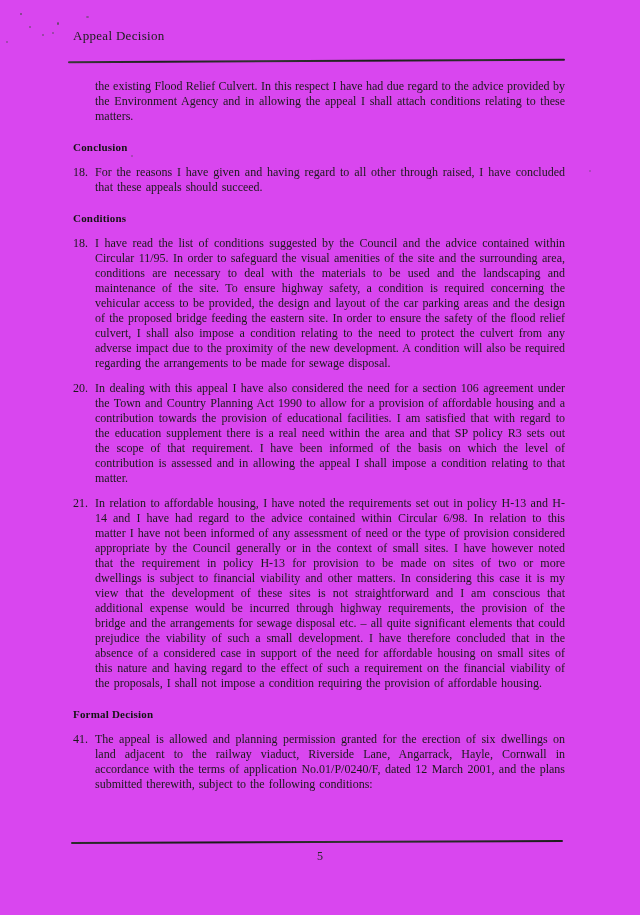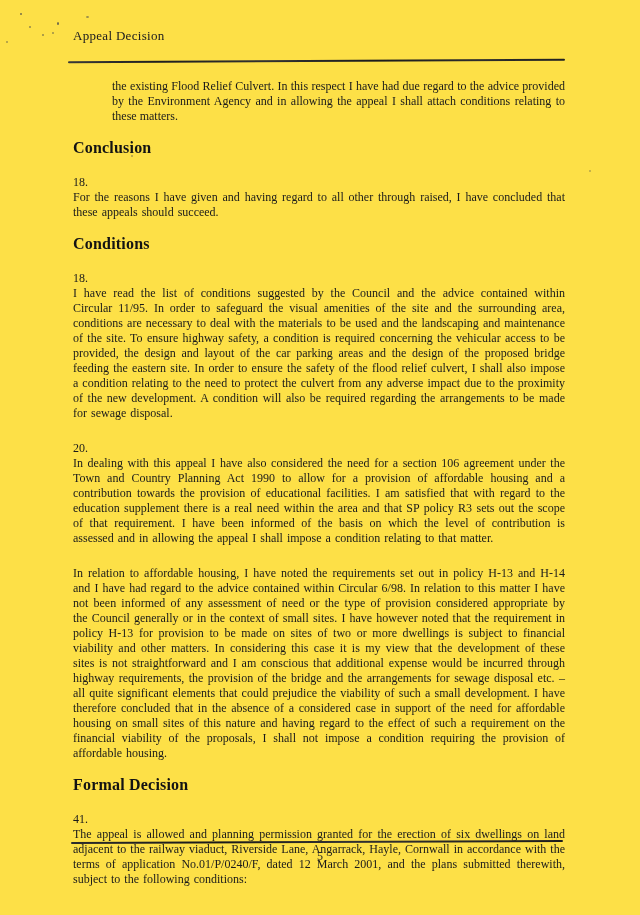--- a/index.html
+++ b/index.html
@@ -7,21 +7,21 @@
   body {
     background: #ffffff;
     font-family: "Liberation Serif", "DejaVu Serif", serif;
     color: #1d1d1d;
     position: relative;
     overflow: hidden;
   }
   .page {
     position: absolute;
     inset: 0;
-    background: #fde047;
+    background: #d946ef;
     padding-left: 35px;
   }
   .scan-layer {
     position: absolute;
     inset: 0;
     filter: blur(0.22px) contrast(1.03);
   }
   
   .header-title {
     position: absolute;
@@ -44,36 +44,35 @@
   
   .content {
     position: absolute;
     left: 73px;
     top: 79px;
     width: 492px;
     font-size: 12px;
     line-height: 15px;
   }
   .cont-para {
-    margin-left: 39px;
+    margin-left: 22px;
     text-align: justify;
     text-align-last: left;
   }
   .section-heading {
-    font-size: 16px;
+    font-size: 11px;
     font-weight: bold;
     color: #161616;
     margin-top: 16px;
     margin-bottom: 2px;
     letter-spacing: 0.2px;
   }
   .para {
     display: flex;
-    margin-top: 20px;
-    flex-direction: column;
+    margin-top: 10px;
   }
   .para-num {
     width: 22px;
     flex-shrink: 0;
   }
   .para-text {
     flex: 1;
     text-align: justify;
     text-align-last: left;
     word-spacing: 1px;
@@ -154,20 +153,21 @@
         <span class="para-num">18.</span>
         <span class="para-text">I have read the list of conditions suggested by the Council and the advice contained within Circular 11/95.  In order to safeguard the visual amenities of the site and the surrounding area, conditions are necessary to deal with the materials to be used and the landscaping and maintenance of the site.  To ensure highway safety, a condition is required concerning the vehicular access to be provided, the design and layout of the car parking areas and the design of the proposed bridge feeding the eastern site.  In order to ensure the safety of the flood relief culvert, I shall also impose a condition relating to the need to protect the culvert from any adverse impact due to the proximity of the new development.  A condition will also be required regarding the arrangements to be made for sewage disposal.</span>
       </div>
 
       <div class="para">
         <span class="para-num">20.</span>
         <span class="para-text">In dealing with this appeal I have also considered the need for a section 106 agreement under the Town and Country Planning Act 1990 to allow for a provision of affordable housing and a contribution towards the provision of educational facilities.  I am satisfied that with regard to the education supplement there is a real need within the area and that SP policy R3 sets out the scope of that requirement.  I have been informed of the basis on which the level of contribution is assessed and in allowing the appeal I shall impose a condition relating to that matter.</span>
       </div>
 
       <div class="para">
+        <span class="para-num">21.</span>
         <span class="para-text">In relation to affordable housing, I have noted the requirements set out in policy H-13 and H-14 and I have had regard to the advice contained within Circular 6/98.  In relation to this matter I have not been informed of any assessment of need or the type of provision considered appropriate by the Council generally or in the context of small sites.  I have however noted that the requirement in policy H-13 for provision to be made on sites of two or more dwellings is subject to financial viability and other matters.  In considering this case it is my view that the development of these sites is not straightforward and I am conscious that additional expense would be incurred through highway requirements, the provision of the bridge and the arrangements for sewage disposal etc. – all quite significant elements that could prejudice the viability of such a small development.  I have therefore concluded that in the absence of a considered case in support of the need for affordable housing on small sites of this nature and having regard to the effect of such a requirement on the financial viability of the proposals, I shall not impose a condition requiring the provision of affordable housing.</span>
       </div>
 
       <h3 class="section-heading">Formal Decision</h3>
 
       <div class="para">
         <span class="para-num">41.</span>
         <span class="para-text">The appeal is allowed and planning permission granted for the erection of six dwellings on land adjacent to the railway viaduct, Riverside Lane, Angarrack, Hayle, Cornwall in accordance with the terms of application No.01/P/0240/F, dated 12 March 2001, and the plans submitted therewith, subject to the following conditions:</span>
       </div>
 

